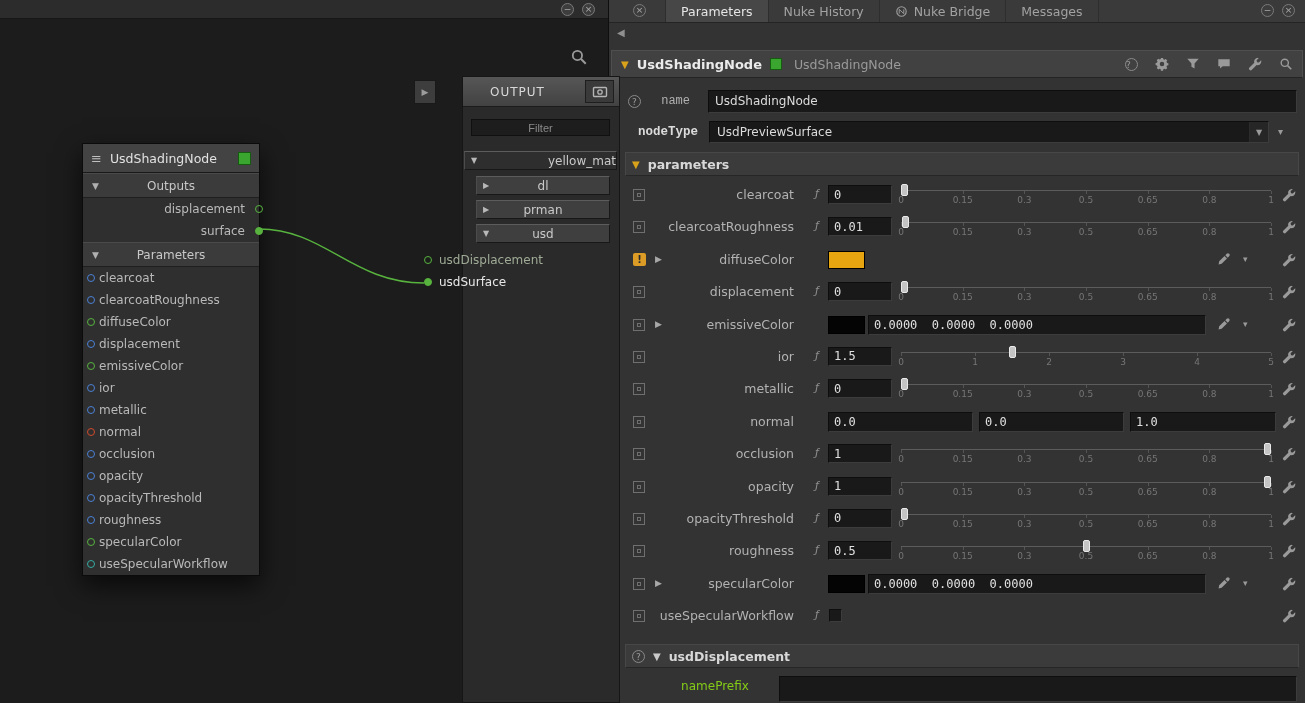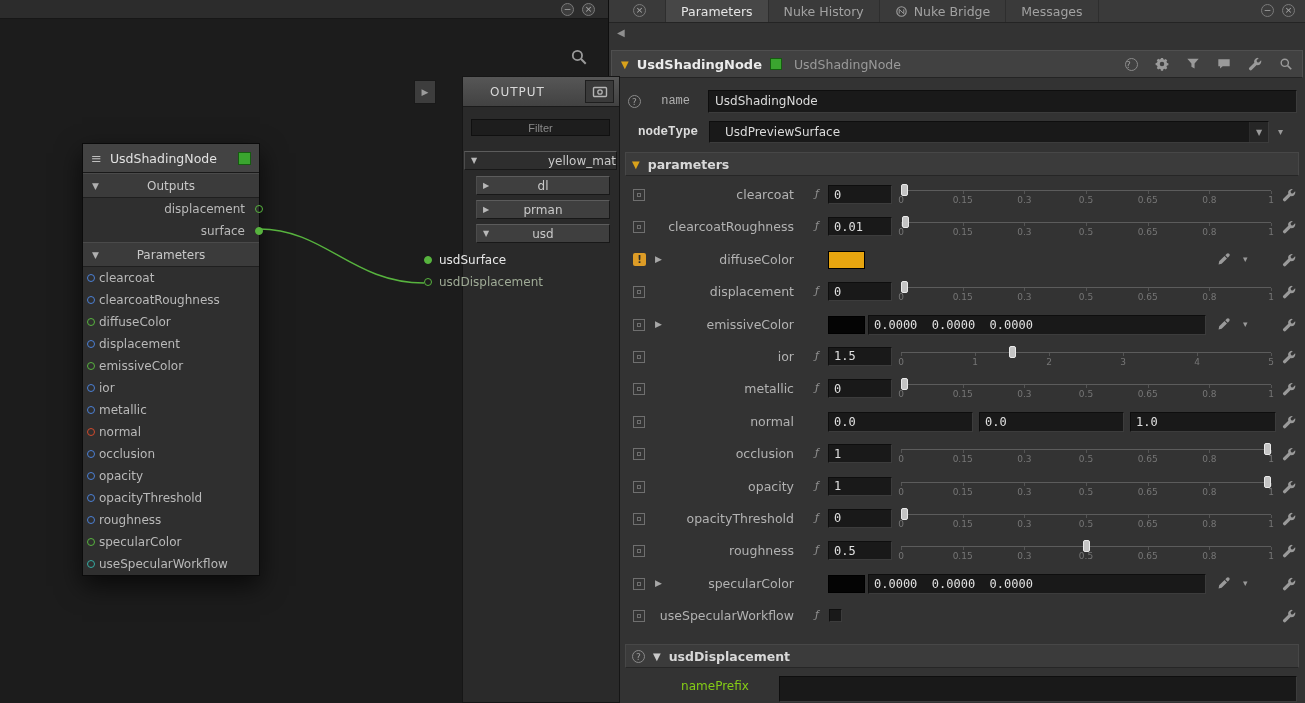--- a/index.html
+++ b/index.html
@@ -70,21 +70,21 @@
   .phicons{margin-left:auto;display:flex;gap:17px;align-items:center;}
   .phicons span{width:14px;height:14px;display:inline-flex;}
   .helpc{width:13px;height:13px;border-radius:50%;border:1px solid #8a8a8a;color:#9c9c9c;font-size:9px;line-height:12px;text-align:center;display:inline-block;box-sizing:border-box;flex:none;}
   .phicons .helpc{width:13px;height:13px;}
 
   #name-row{position:absolute;left:19px;top:89px;right:8px;height:24px;display:flex;align-items:center;}
   .frmlabel{width:49px;text-align:right;color:#b0b0b0;flex:none;font-family:Liberation Mono, monospace;}
   .frmlabel.bold{width:70px;font-weight:bold;color:#dcdcdc;font-size:12.5px;}
   .frminput{flex:1;margin-left:18px;height:21px;background:#191919;border:1px solid #0e0e0e;border-right-color:#3c3c3c;border-bottom-color:#3c3c3c;color:#dcdcdc;font-size:12px;padding:0 6px;font-family:"DejaVu Sans","Liberation Sans",sans-serif;}
   #type-row{position:absolute;left:19px;top:119px;right:8px;height:26px;display:flex;align-items:center;}
-  .selectbox{margin-left:11px;width:560px;height:22px;background:#191919;border:1px solid #0e0e0e;border-right-color:#3c3c3c;border-bottom-color:#3c3c3c;display:flex;align-items:center;padding-left:15px;color:#dcdcdc;box-sizing:border-box;}
+  .selectbox{margin-left:11px;width:560px;height:22px;background:#191919;border:1px solid #0e0e0e;border-right-color:#3c3c3c;border-bottom-color:#3c3c3c;display:flex;align-items:center;padding-left:7px;color:#dcdcdc;box-sizing:border-box;}
   .selarrow{margin-left:auto;width:18px;align-self:stretch;border-left:1px solid #2c2c2c;background:#262626;display:flex;align-items:center;justify-content:center;color:#9a9a9a;font-size:8px;}
   .extcaret{position:absolute;right:14px;color:#9a9a9a;font-size:10px;top:7px;}
 
   .groupbar{position:absolute;left:16px;right:6px;height:24px;background:#3b3b3b;border:1px solid #474747;border-bottom-color:#262626;display:flex;align-items:center;gap:8px;padding-left:6px;box-sizing:border-box;}
   #pgroup-header{top:152px;}
   #pub-header{top:644px;}
   .grouplabel{font-weight:bold;color:#d8d8d8;font-size:12.5px;}
 
   #param-rows{position:absolute;left:0;top:179px;right:0;}
   .prow{position:relative;height:32.4px;}
@@ -201,22 +201,22 @@
             <span class="tri">▶</span>
             <span class="tlabel">prman</span>
           </div>
           <div class="trow child">
             <span class="tri">▼</span>
             <span class="tlabel">usd</span>
           </div>
         </div>
     </div>
     <div id="sg-ports">
+        <div class="sgrow"><span class="dot"></span><span>usdDisplacement</span></div>
         <div class="sgrow connected"><span class="dot"></span><span>usdSurface</span></div>
-        <div class="sgrow"><span class="dot"></span><span>usdDisplacement</span></div>
       </div>
   </div>
 
   <div id="params-panel">
     <div id="tabbar">
       <span class="wicon lone">×</span>
       <div id="tabstrip">
           <div class="tab active">
             <span>Parameters</span>
           </div>

